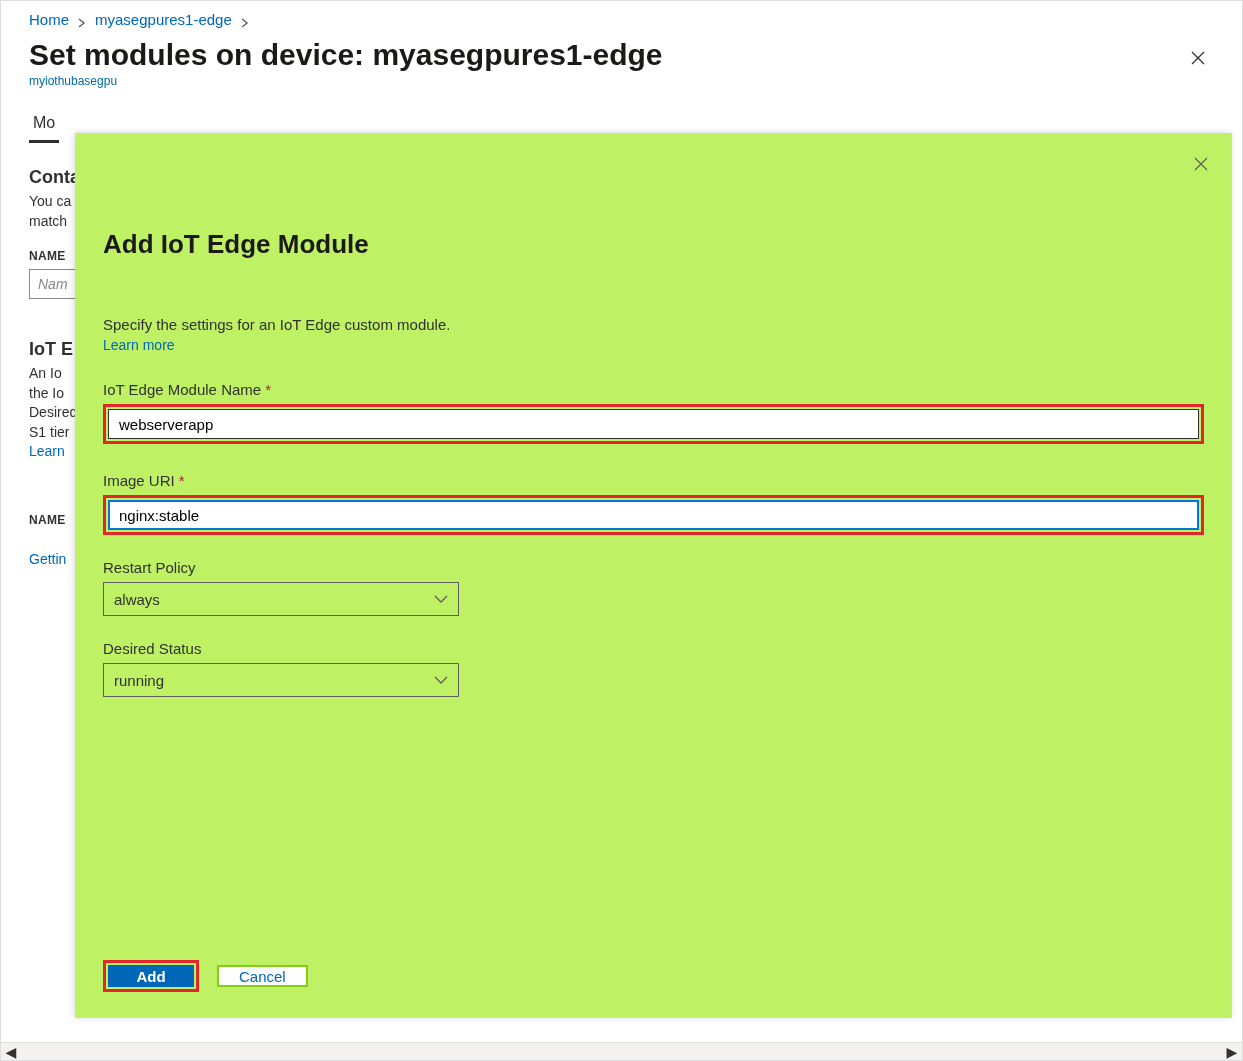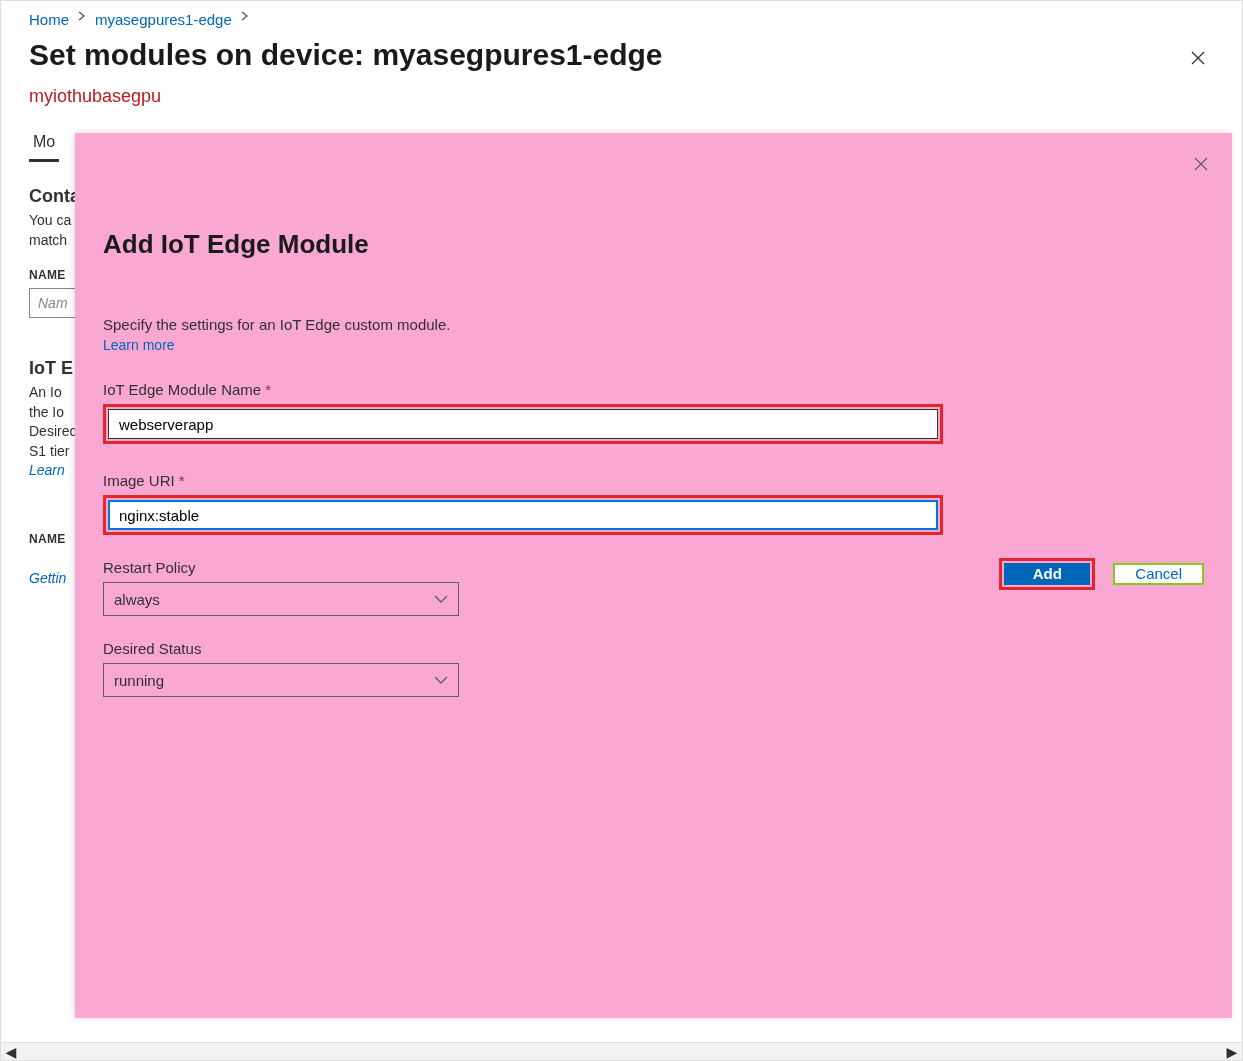--- a/index.html
+++ b/index.html
@@ -18,39 +18,39 @@
     border: 1px solid #ddd;
     overflow: hidden;
   }
   .scrollarea {
     position: absolute;
     inset: 0;
     overflow: hidden;
   }
   
   .breadcrumbs {
-    display: flex; align-items: flex-start;
+    display: flex; align-items: flex-end;
     gap: 8px;
     padding: 10px 28px 0 28px;
     font-size: 15px;
   }
   .breadcrumbs a { color: #0066b8; text-decoration: none; cursor: pointer; }
   .breadcrumbs .chev { color: #605e5c; }
   
   .pagehead {
     padding: 4px 20px 0 28px;
     position: relative;
   }
   .pagehead h1 {
     margin: 6px 0 0 0;
     font-size: 30px;
     font-weight: 600;
     color: #1b1a19;
   }
-  .pagehead .sub { color: #b91c1c; font-size: 18px; margin-top: 14px;}
+  .pagehead .sub { color: #0369a1; font-size: 12px; margin-top: 2px;}
   .page-close {
     position: absolute;
     right: 30px; top: 16px;
     width: 28px; height: 28px;
     display:flex;align-items:center;justify-content:center;
     color:#323130; cursor:pointer;
   }
   
   .bgmain {
     padding: 18px 28px 0 28px;
@@ -64,31 +64,32 @@
   }
   .bg-section-title { font-size:18px; font-weight:600; margin-top:24px;}
   .bg-desc { color:#323130; margin-top:4px; line-height:1.4;}
   .bg-label { font-size:12px; font-weight:600; color:#323130; margin-top:18px; letter-spacing:0.3px;}
   .bg-input {
     margin-top:6px; height:30px; width:220px;
     border:1px solid #8a8886; padding:0 8px;
     color:#8a8886; font-style:italic;
     display:flex;align-items:center;
   }
-  .bg-link { color:#0066b8; text-decoration:none; cursor:pointer;font-style:italic;}
+  .bg-link { color:#0066b8; text-decoration:none; cursor:pointer;}
   
   .flyout {
     position: absolute;
     top: 132px;
     right: 10px;
     bottom: 42px;
     left: 74px;
-    background: #f9a8d4;
+    background: #bef264;
     box-shadow: -2px 0 8px rgba(0,0,0,0.10), 0 -1px 4px rgba(0,0,0,0.06);
     display:flex;
+    flex-direction:column;
   }
   .flyout-close {
     position:absolute;
     right:18px; top:18px;
     width:26px; height:26px;
     display:flex;align-items:center;justify-content:center;
     color:#605e5c; cursor:pointer;
   }
   .flyout-body {
     padding: 96px 28px 0 28px;

